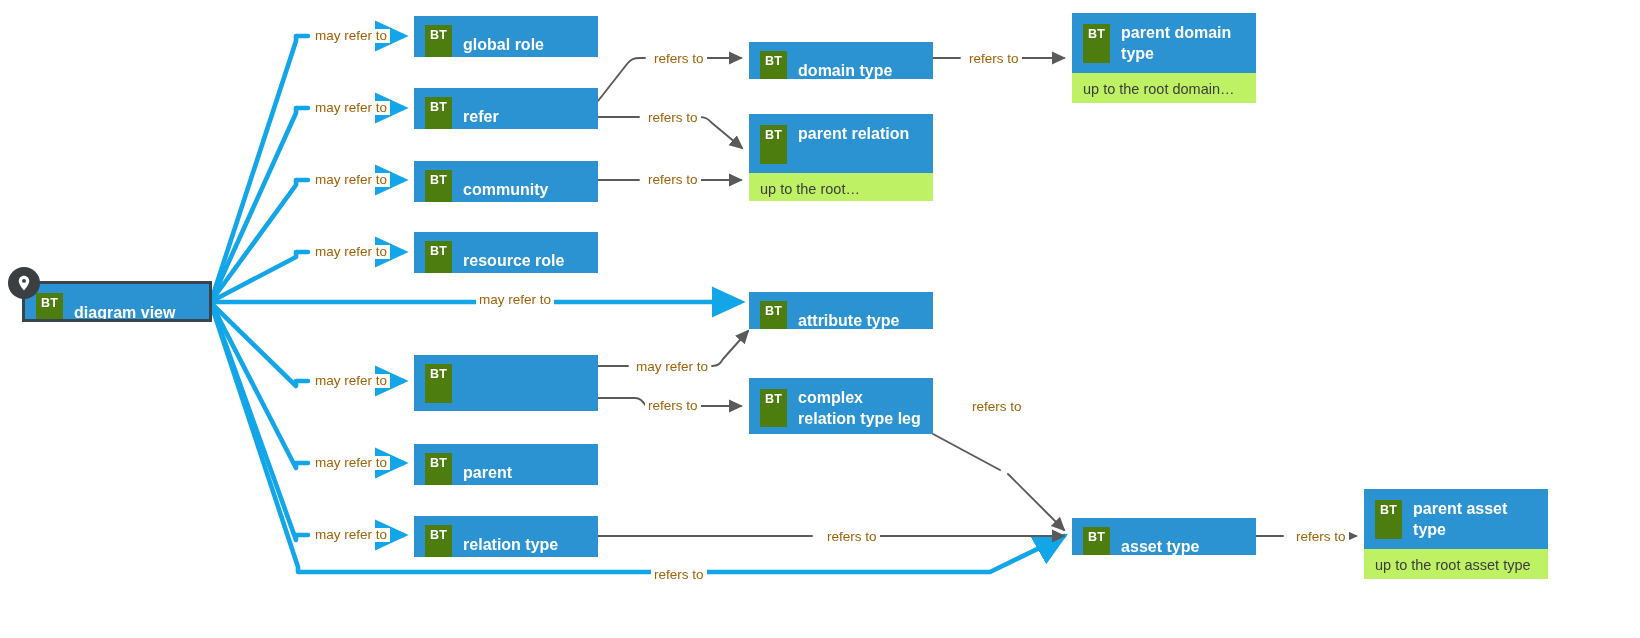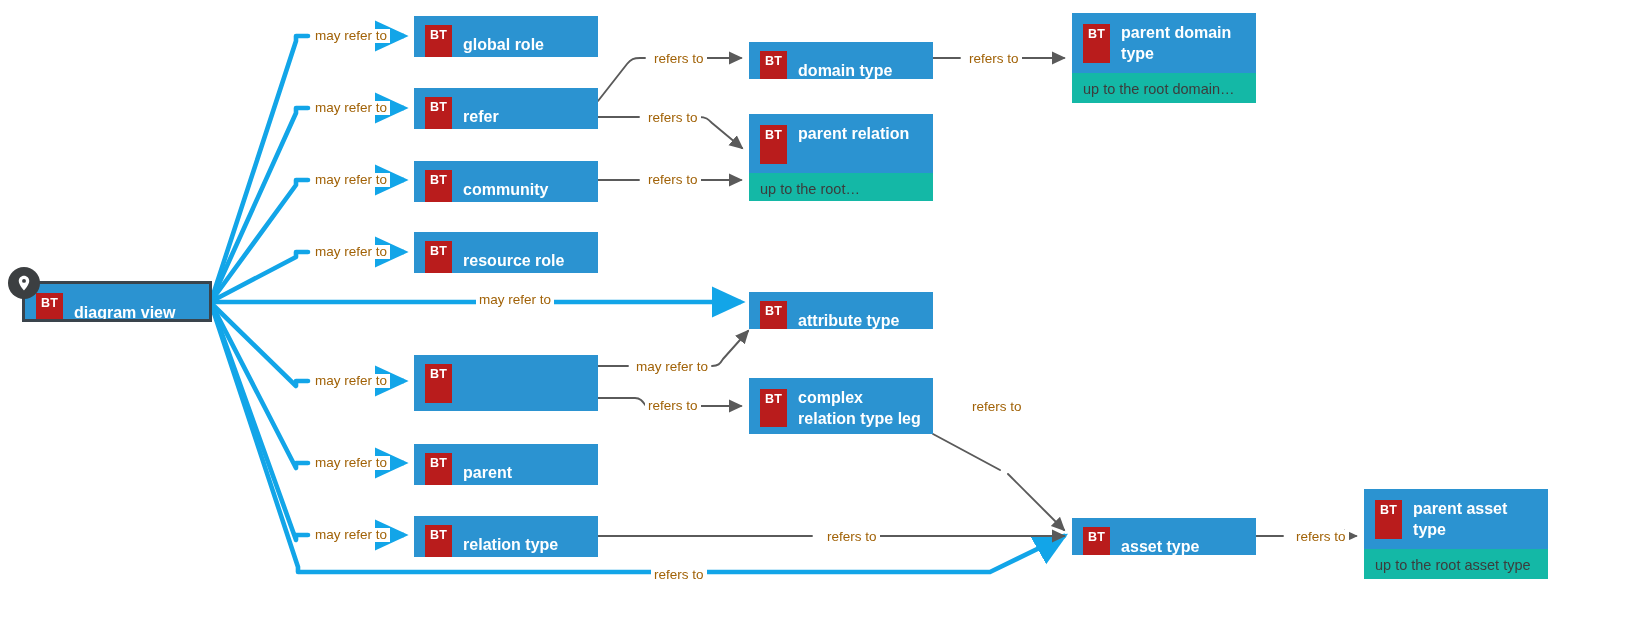--- a/index.html
+++ b/index.html
@@ -40,21 +40,21 @@
     display: flex;
     align-items: flex-start;
     padding: 9px 10px 9px 11px;
     flex: 1 1 auto;
   }
   .node.single .node-head {
     align-items: center;
   }
   .bt-badge {
     flex: 0 0 auto;
-    background: #b91c1c;
+    background: #4d7c0f;
     color: #ffffff;
     font-size: 12.5px;
     font-weight: bold;
     line-height: 1;
     padding: 4px 5px 22px 5px;
     margin-top: 2px;
     letter-spacing: 0.2px;
     font-family: "Liberation Sans", sans-serif;
   }
   .node.single .bt-badge {
@@ -63,21 +63,21 @@
   .node-label {
     color: #ffffff;
     font-size: 16px;
     font-weight: bold;
     line-height: 21px;
     margin-left: 11px;
     font-family: "Liberation Sans", sans-serif;
   }
   .node-foot {
     flex: 0 0 auto;
-    background: #14b8a6;
+    background: #bef264;
     color: #3c3c3c;
     font-size: 14.5px;
     line-height: 18px;
     padding: 7px 10px 8px 11px;
     font-family: "Liberation Sans", sans-serif;
     white-space: nowrap;
     overflow: hidden;
   }
   .pin {
     position: absolute;

